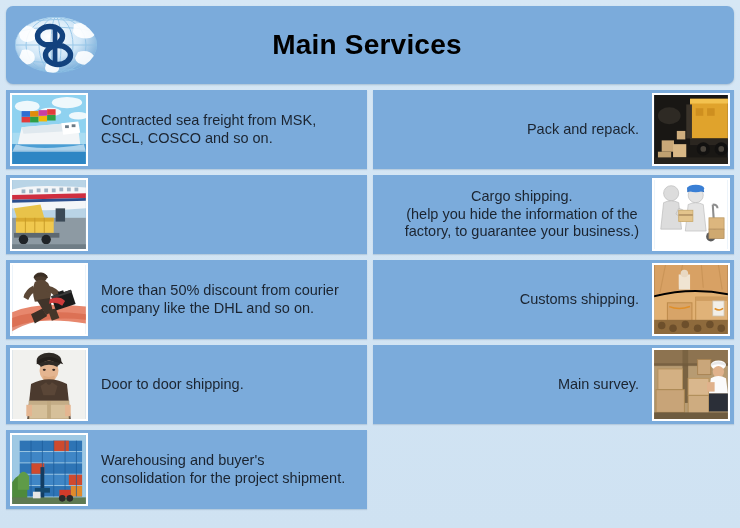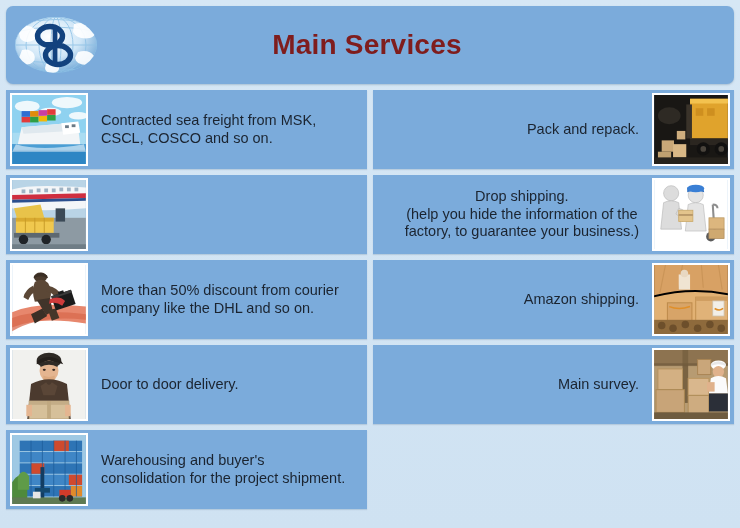--- a/index.html
+++ b/index.html
@@ -23,21 +23,21 @@
     position:relative;
     box-shadow:0 1px 2px rgba(90,120,150,.35);
   }
   .logo{
     width:88px;height:66px;margin-left:6px;flex:0 0 auto;
     position:relative;
   }
   .logo svg{display:block;width:88px;height:66px;}
   .header-title{
     flex:1 1 auto;text-align:center;
-    font-size:28px;font-weight:bold;color:#7f1d1d;
+    font-size:28px;font-weight:bold;color:#000000;
     letter-spacing:.2px;
     padding-right:100px;
   }
 
   
   .grid{
     display:grid;
     grid-template-columns:1fr 1fr;
     grid-auto-rows:79px;
     gap:6px;
@@ -208,21 +208,21 @@
           <rect x="2" y="56" width="48" height="5" fill="#5d6870"></rect>
           <circle cx="12" cy="63" r="5" fill="#1f2327"></circle>
           <circle cx="36" cy="63" r="5" fill="#1f2327"></circle>
           <rect x="46" y="30" width="10" height="14" fill="#3b4a57"></rect>
           <rect x="0" y="68" width="78" height="5" fill="#6f7d86"></rect>
         </svg>
       </div>
     </div>
 
     <div class="cell right">
-      <div class="ctext center">Drop shipping.
+      <div class="ctext center">Cargo shipping.
 (help you hide the information of the
 factory, to guarantee your business.)</div>
       <div class="thumb">
         <svg viewBox="0 0 78 73" xmlns="http://www.w3.org/2000/svg">
           <rect width="78" height="73" fill="#ffffff"></rect>
           <g fill="#dcdcdc" stroke="#b9b9b9" stroke-width=".7">
             <circle cx="18" cy="14" r="8"></circle>
             <path d="M10 24 q8 -4 16 0 l3 28 h-22 z"></path>
             <path d="M26 30 q8 2 10 8 l-4 4 q-6 -4 -9 -6 z"></path>
           </g>
@@ -269,21 +269,21 @@
             <rect x="52" y="28" width="6" height="3" fill="#1b1b1b"></rect>
           </g>
           <path d="M40 36 q10 -4 16 2 l-3 5 q-7 -5 -14 -2 z" fill="#cf3b3b"></path>
         </svg>
       </div>
       <div class="ctext">More than 50% discount from courier
 company like the DHL and so on.</div>
     </div>
 
     <div class="cell right">
-      <div class="ctext">Amazon shipping.</div>
+      <div class="ctext">Customs shipping.</div>
       <div class="thumb">
         <svg viewBox="0 0 78 73" xmlns="http://www.w3.org/2000/svg">
           <rect width="78" height="73" fill="#e2b173"></rect>
           <path d="M0 0 L78 0 L78 32 Q40 24 0 34 Z" fill="#d9a congest"></path>
           <path d="M0 0 L78 0 L78 30 Q40 22 0 32 Z" fill="#d8a164"></path>
           <g stroke="#c48f52" stroke-width="1.2" opacity=".7">
             <path d="M12 0 L6 30"></path>
               <path d="M30 0 L26 26"></path>
             <path d="M50 0 L52 24"></path>
               <path d="M68 0 L72 26"></path>
@@ -324,21 +324,21 @@
           <path d="M33 27 q6 3 12 0 l0 6 q-6 3 -12 0 z" fill="#dca97f"></path>
           <path d="M20 36 q19 -10 38 0 l4 37 h-46 z" fill="#4b3a2e"></path>
           <path d="M36 34 q3 6 6 0 l6 4 l-3 10 h-12 l-3 -10 z" fill="#5a4637"></path>
           <rect x="18" y="54" width="42" height="19" fill="#d6c09a" stroke="#b59f7c" stroke-width="1"></rect>
           <rect x="18" y="54" width="42" height="4" fill="#c4ad87"></rect>
           <rect x="37" y="54" width="4" height="19" fill="#c0a880"></rect>
           <rect x="56" y="58" width="6" height="12" fill="#e4b590"></rect>
           <rect x="15" y="58" width="6" height="12" fill="#e4b590"></rect>
         </svg>
       </div>
-      <div class="ctext">Door to door delivery.</div>
+      <div class="ctext">Door to door shipping.</div>
     </div>
 
     <div class="cell right">
       <div class="ctext">Main survey.</div>
       <div class="thumb">
         <svg viewBox="0 0 78 73" xmlns="http://www.w3.org/2000/svg">
           <rect width="78" height="73" fill="#b79b72"></rect>
           <rect y="0" width="78" height="16" fill="#8d7350"></rect>
           <rect x="30" y="0" width="6" height="56" fill="#7a6342"></rect>
           <rect x="0" y="14" width="78" height="3" fill="#6f5a3c" opacity=".7"></rect>

